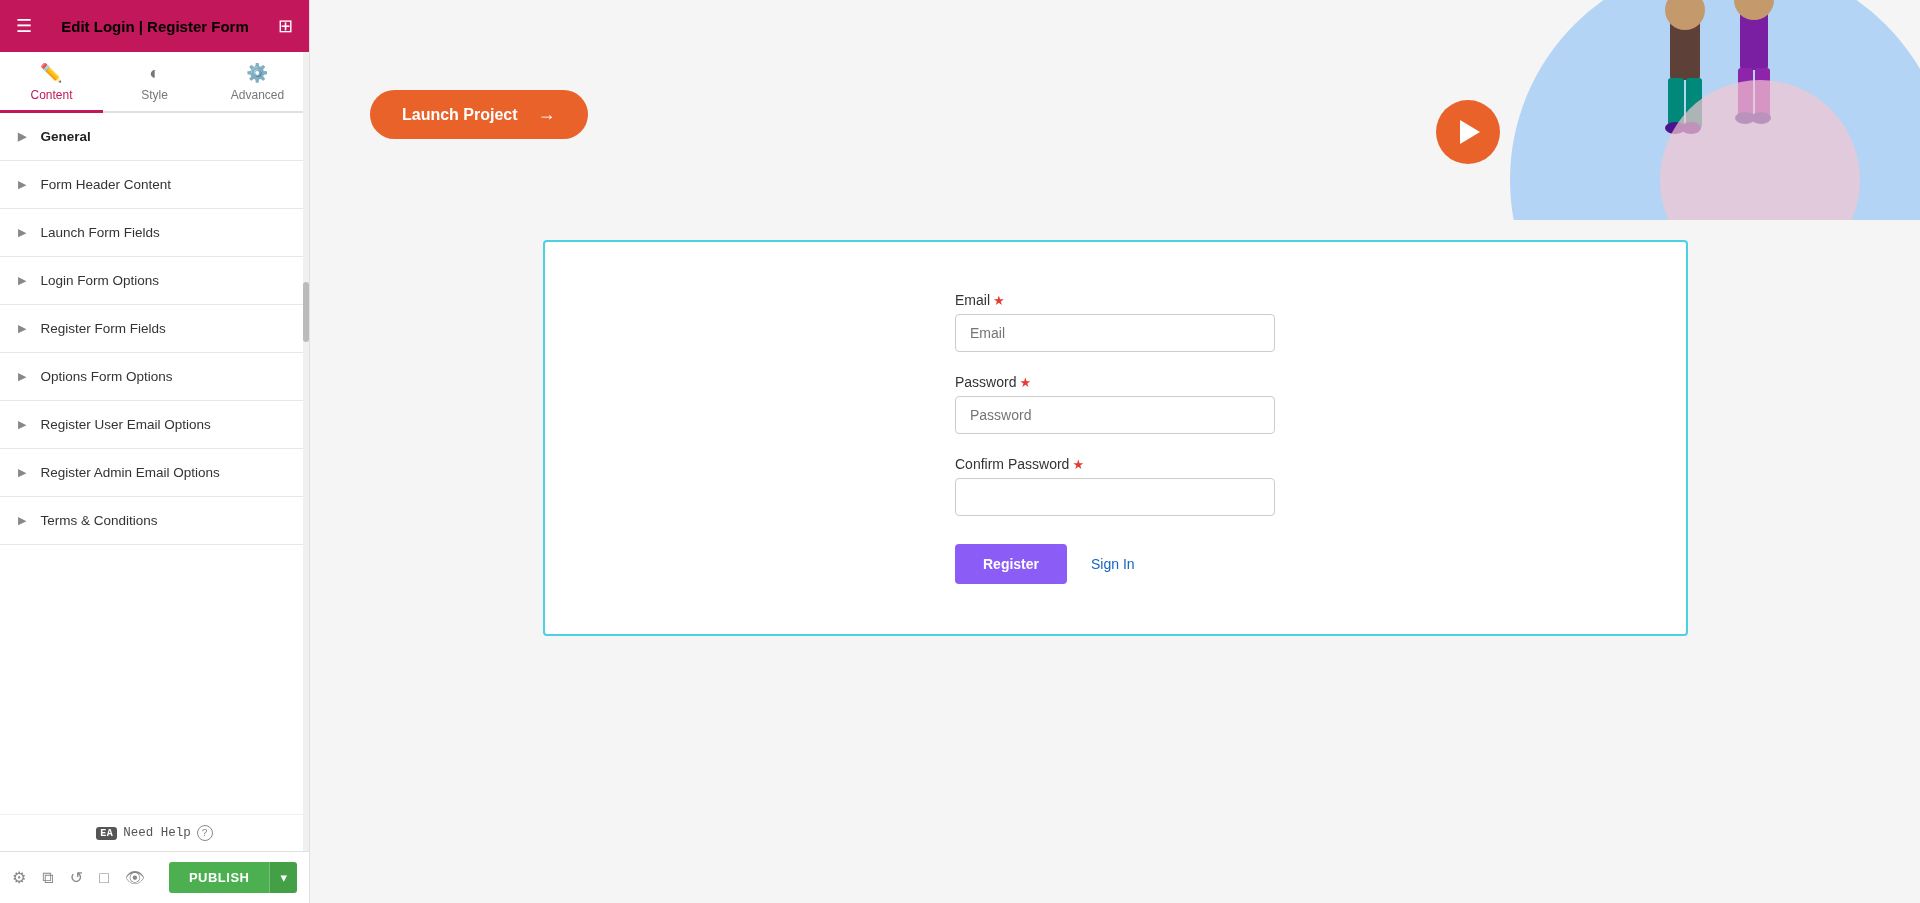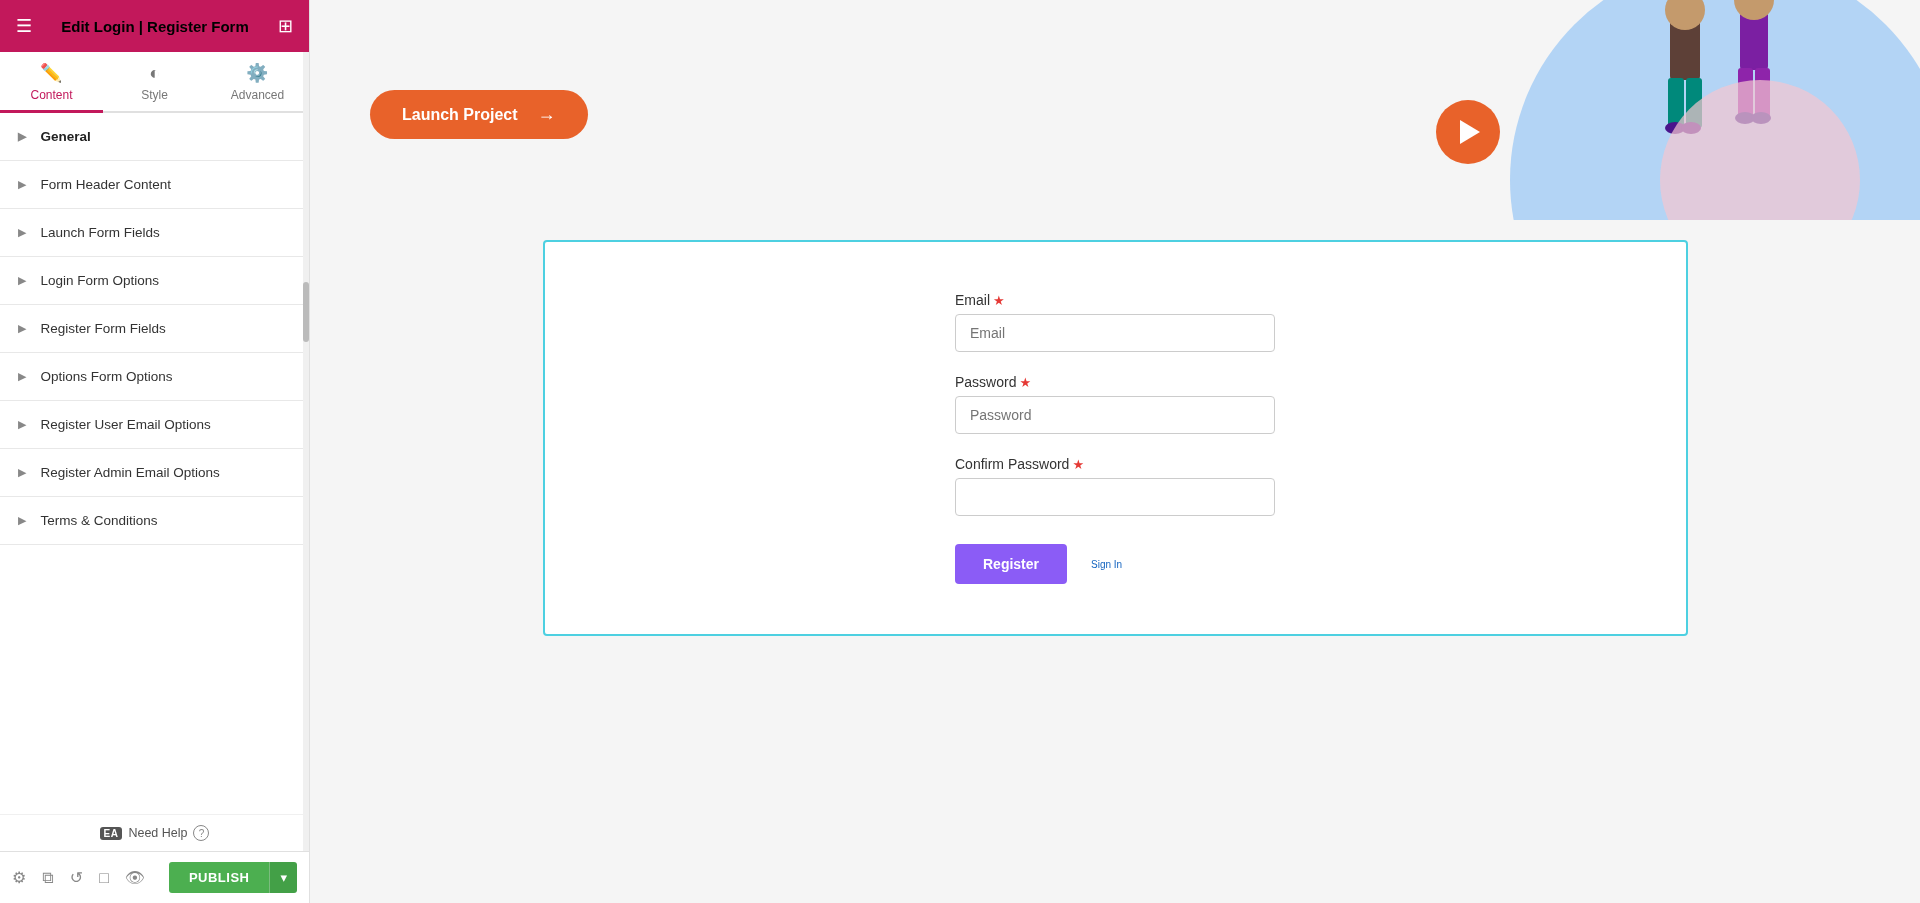--- a/index.html
+++ b/index.html
@@ -164,20 +164,21 @@
       display: flex;
       align-items: center;
       justify-content: center;
       gap: 6px;
       padding: 10px 0;
       background: #fff;
       border-top: 1px solid #f0f0f0;
       font-size: 12.5px;
       color: #555;
       cursor: pointer;
+      font-family: Liberation Mono, monospace;
     }
     .ea-badge {
       background: #555;
       color: #fff;
       font-size: 10px;
       font-weight: 700;
       border-radius: 3px;
       padding: 1px 4px;
       letter-spacing: 0.5px;
     }
@@ -329,21 +330,21 @@
       color: #fff;
       border: none;
       padding: 12px 28px;
       border-radius: 4px;
       font-size: 14px;
       font-weight: 600;
       cursor: pointer;
     }
     .signin-link {
       color: #1565c0;
-      font-size: 10px;
+      font-size: 14px;
       cursor: pointer;
       text-decoration: none;
     }
   </style>
 </head>
 <body>
 
 <div class="left-panel">
 
   <div class="top-bar">

